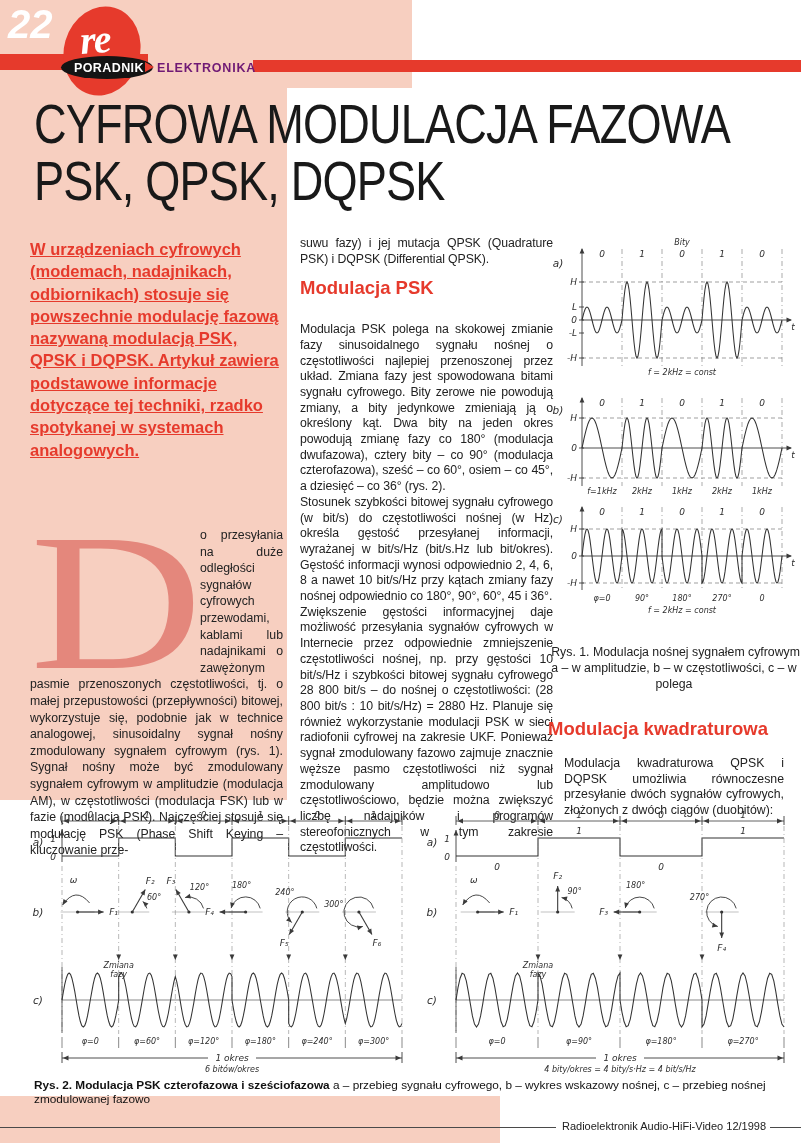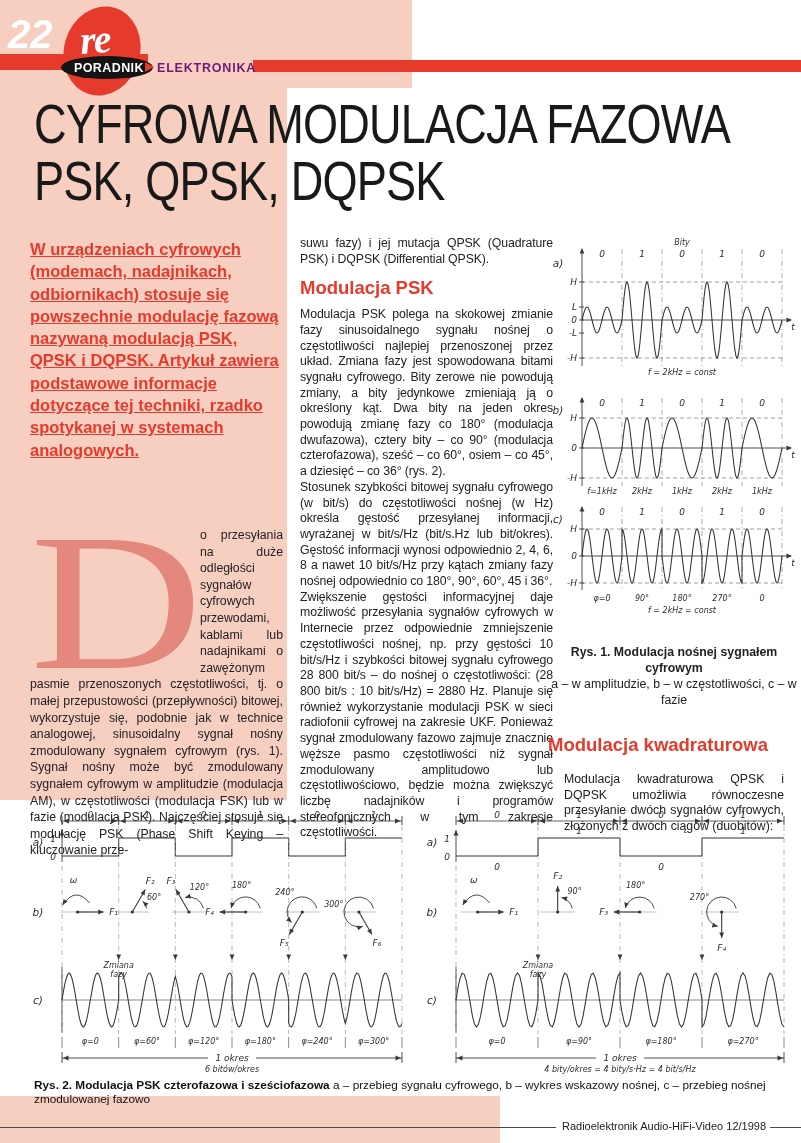--- a/index.html
+++ b/index.html
@@ -6,21 +6,21 @@
     --accent:#e63a2c; --pink:#f7cfc0; --dropcap:#e4877c; --ink:#222;
   }
   html,body{margin:0;padding:0;background:#888;}
   .page{position:relative;width:801px;height:1143px;background:#fff;overflow:hidden;
         font-family:"Liberation Sans",sans-serif;color:var(--ink);margin:0 auto;}
   .bg{position:absolute;background:var(--pink);}
   .bg-main{left:0;top:0;width:287px;height:800px;}
   .bg-head{left:0;top:0;width:412px;height:88px;}
   .bg-foot{left:0;top:1096px;width:500px;height:47px;}
 
-  .pagenum{position:absolute;left:8px;top:12px;font-size:40px;font-weight:bold;font-style:italic;color:#fff;}
+  .pagenum{position:absolute;left:8px;top:2px;font-size:40px;font-weight:bold;font-style:italic;color:#fff;}
   .bar-left{position:absolute;left:0;top:54px;width:148px;height:16px;background:var(--accent);}
   .bar-right{position:absolute;left:253px;top:60px;width:548px;height:12px;background:var(--accent);}
   .logo-ellipse{position:absolute;left:64px;top:6px;width:76px;height:90px;background:var(--accent);
                 border-radius:50%;transform:rotate(16deg);}
   .logo-re{position:absolute;left:80px;top:16px;font-family:"Liberation Serif",serif;font-style:italic;
            font-weight:bold;font-size:40px;color:#fff;transform:rotate(-4deg);letter-spacing:-2px;}
   .banner-ellipse{position:absolute;left:61px;top:56px;width:92px;height:23px;background:#141414;border-radius:50%;}
   .banner-left{position:absolute;left:74px;top:61px;font-size:12.5px;font-weight:bold;color:#fff;letter-spacing:.4px;text-align:center;}
   .banner-arrow{position:absolute;left:145px;top:62px;width:0;height:0;
                 border-left:9px solid var(--accent);border-top:5px solid transparent;border-bottom:5px solid transparent;}
@@ -35,29 +35,29 @@
 
   .intro{position:absolute;left:30px;top:527px;width:253px;font-size:12.3px;line-height:16.6px;
          text-align:justify;overflow-wrap:break-word;}
   .dropcap{float:left;width:170px;height:133px;overflow:visible;}
   .dropcap span{display:inline-block;font-family:"Liberation Serif",serif;font-size:196px;line-height:150px;
                 color:var(--dropcap);transform:scaleX(1.22);transform-origin:0 0;}
 
   .col2{position:absolute;left:300px;top:236px;width:253px;font-size:12.3px;line-height:15.7px;
         text-align:justify;letter-spacing:-.1px;}
   .col2 p{margin:0;}
-  .heading{color:var(--accent);font-size:18.5px;font-weight:bold;text-align:left;margin:13px 0 11px;letter-spacing:0;}
+  .heading{color:var(--accent);font-size:18.5px;font-weight:bold;text-align:left;margin:13px 0 26px;letter-spacing:0;}
 
   .col3{position:absolute;left:548px;top:236px;width:252px;}
   .fig{display:block;}
   .fig text{font-family:"DejaVu Sans",sans-serif;font-style:italic;font-size:9px;fill:#2e2e2e;}
   .fig text.sm{font-size:8px;}
   .fig text.pl{font-size:10.5px;}
   .fig1-caption{margin-top:8px;text-align:center;font-size:12.3px;line-height:16px;}
-  .fig1-caption .b{font-weight:bold;}
+  .fig1-caption .b{font-weight:normal;text-align:right;}
   .col3 .heading{margin:26px 0 12px;}
   .col3 p{margin:16px;font-size:12.3px;line-height:15.7px;text-align:justify;}
 
   .fig2-wrap{position:absolute;left:26px;top:808px;width:772px;height:268px;display:flex;gap:6px;}
   .fig2-caption{position:absolute;left:34px;top:1078px;width:762px;font-size:11.8px;color:#111;}
   .fig2-caption .b{font-weight:bold;}
 
   .footer-line{position:absolute;left:0;top:1127px;width:556px;border-top:1.5px solid #4a4a4a;}
   .footer-line2{position:absolute;left:770px;top:1127px;width:31px;border-top:1.5px solid #4a4a4a;}
   .footer-text{position:absolute;left:562px;top:1120px;font-size:11px;color:#222;}
@@ -191,21 +191,21 @@
         <path d="M34.0 320.0 L35.0 311.7 L36.0 304.1 L37.0 298.2 L38.0 294.3 L39.0 293.0 L40.0 294.3 L41.0 298.2 L42.0 304.1 L43.0 311.7 L44.0 320.0 L45.0 328.3 L46.0 335.9 L47.0 341.8 L48.0 345.7 L49.0 347.0 L50.0 345.7 L51.0 341.8 L52.0 335.9 L53.0 328.3 L54.0 320.0 L55.0 311.7 L56.0 304.1 L57.0 298.2 L58.0 294.3 L59.0 293.0 L60.0 294.3 L61.0 298.2 L62.0 304.1 L63.0 311.7 L64.0 320.0 L65.0 328.3 L66.0 335.9 L67.0 341.8 L68.0 345.7 L69.0 347.0 L70.0 345.7 L71.0 341.8 L72.0 335.9 L73.0 328.3 L74.0 320.0 L74.0 293.0 L75.0 294.3 L76.0 298.2 L77.0 304.1 L78.0 311.7 L79.0 320.0 L80.0 328.3 L81.0 335.9 L82.0 341.8 L83.0 345.7 L84.0 347.0 L85.0 345.7 L86.0 341.8 L87.0 335.9 L88.0 328.3 L89.0 320.0 L90.0 311.7 L91.0 304.1 L92.0 298.2 L93.0 294.3 L94.0 293.0 L95.0 294.3 L96.0 298.2 L97.0 304.1 L98.0 311.7 L99.0 320.0 L100.0 328.3 L101.0 335.9 L102.0 341.8 L103.0 345.7 L104.0 347.0 L105.0 345.7 L106.0 341.8 L107.0 335.9 L108.0 328.3 L109.0 320.0 L110.0 311.7 L111.0 304.1 L112.0 298.2 L113.0 294.3 L114.0 293.0 L114.0 320.0 L115.0 328.3 L116.0 335.9 L117.0 341.8 L118.0 345.7 L119.0 347.0 L120.0 345.7 L121.0 341.8 L122.0 335.9 L123.0 328.3 L124.0 320.0 L125.0 311.7 L126.0 304.1 L127.0 298.2 L128.0 294.3 L129.0 293.0 L130.0 294.3 L131.0 298.2 L132.0 304.1 L133.0 311.7 L134.0 320.0 L135.0 328.3 L136.0 335.9 L137.0 341.8 L138.0 345.7 L139.0 347.0 L140.0 345.7 L141.0 341.8 L142.0 335.9 L143.0 328.3 L144.0 320.0 L145.0 311.7 L146.0 304.1 L147.0 298.2 L148.0 294.3 L149.0 293.0 L150.0 294.3 L151.0 298.2 L152.0 304.1 L153.0 311.7 L154.0 320.0 L154.0 347.0 L155.0 345.7 L156.0 341.8 L157.0 335.9 L158.0 328.3 L159.0 320.0 L160.0 311.7 L161.0 304.1 L162.0 298.2 L163.0 294.3 L164.0 293.0 L165.0 294.3 L166.0 298.2 L167.0 304.1 L168.0 311.7 L169.0 320.0 L170.0 328.3 L171.0 335.9 L172.0 341.8 L173.0 345.7 L174.0 347.0 L175.0 345.7 L176.0 341.8 L177.0 335.9 L178.0 328.3 L179.0 320.0 L180.0 311.7 L181.0 304.1 L182.0 298.2 L183.0 294.3 L184.0 293.0 L185.0 294.3 L186.0 298.2 L187.0 304.1 L188.0 311.7 L189.0 320.0 L190.0 328.3 L191.0 335.9 L192.0 341.8 L193.0 345.7 L194.0 347.0 L194.0 320.0 L195.0 311.7 L196.0 304.1 L197.0 298.2 L198.0 294.3 L199.0 293.0 L200.0 294.3 L201.0 298.2 L202.0 304.1 L203.0 311.7 L204.0 320.0 L205.0 328.3 L206.0 335.9 L207.0 341.8 L208.0 345.7 L209.0 347.0 L210.0 345.7 L211.0 341.8 L212.0 335.9 L213.0 328.3 L214.0 320.0 L215.0 311.7 L216.0 304.1 L217.0 298.2 L218.0 294.3 L219.0 293.0 L220.0 294.3 L221.0 298.2 L222.0 304.1 L223.0 311.7 L224.0 320.0 L225.0 328.3 L226.0 335.9 L227.0 341.8 L228.0 345.7 L229.0 347.0 L230.0 345.7 L231.0 341.8 L232.0 335.9 L233.0 328.3 L234.0 320.0" fill="none" stroke="#333" stroke-width="1.05"></path>
         <text x="54" y="365" text-anchor="middle" class="sm">φ=0</text>
         <text x="94" y="365" text-anchor="middle" class="sm">90°</text>
         <text x="134" y="365" text-anchor="middle" class="sm">180°</text>
         <text x="174" y="365" text-anchor="middle" class="sm">270°</text>
         <text x="214" y="365" text-anchor="middle" class="sm">0</text>
         <text x="134" y="377" text-anchor="middle" class="sm">f = 2kHz = const</text>
       </svg>
     <div class="fig1-caption">
       <div class="b">Rys. 1. Modulacja nośnej sygnałem cyfrowym</div>
-      <div>a – w amplitudzie, b – w częstotliwości, c – w fazie</div>
+      <div>a – w amplitudzie, b – w częstotliwości, c – w polega</div>
     </div>
     <div class="heading">Modulacja kwadraturowa</div>
     <p>Modulacja kwadraturowa QPSK i DQPSK umożliwia równoczesne przesyłanie dwóch sygnałów cyfrowych, złożonych z dwóch ciągów (duobitów):</p>
   </div>
 
   <div class="fig2-wrap">
     <svg id="fig2L" class="fig" width="388" height="268" viewBox="0 0 388 268">
         <line x1="36" y1="13" x2="376" y2="13" stroke="#3a3a3a" stroke-width="0.8"></line>
         <line x1="36" y1="8" x2="36" y2="17" stroke="#3a3a3a" stroke-width="0.9"></line>
         <line x1="92.66666666666666" y1="8" x2="92.66666666666666" y2="17" stroke="#3a3a3a" stroke-width="0.9"></line>

